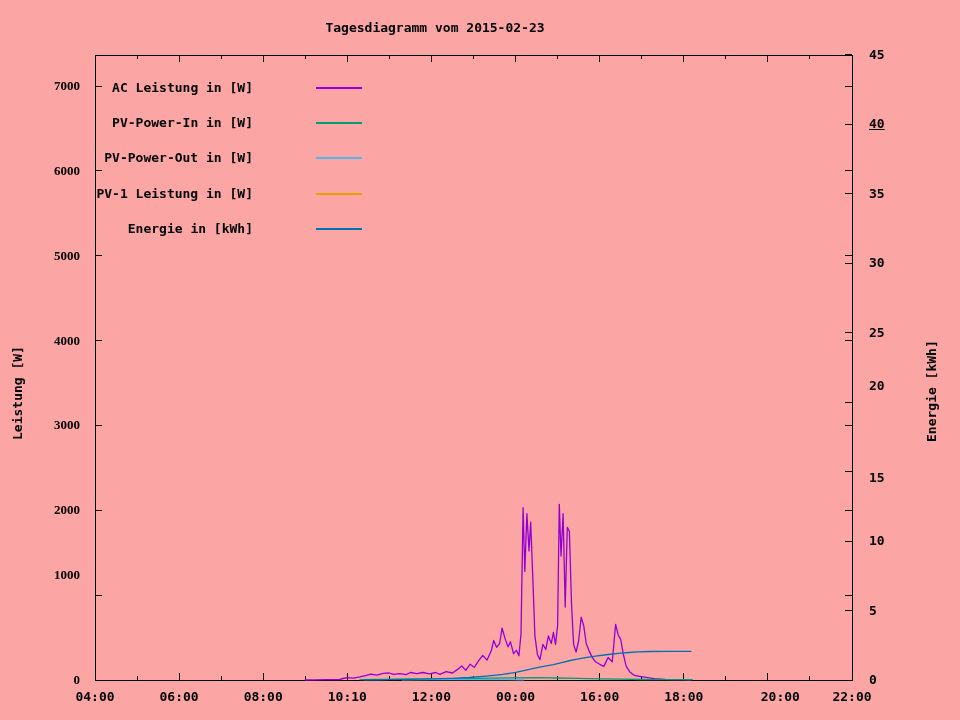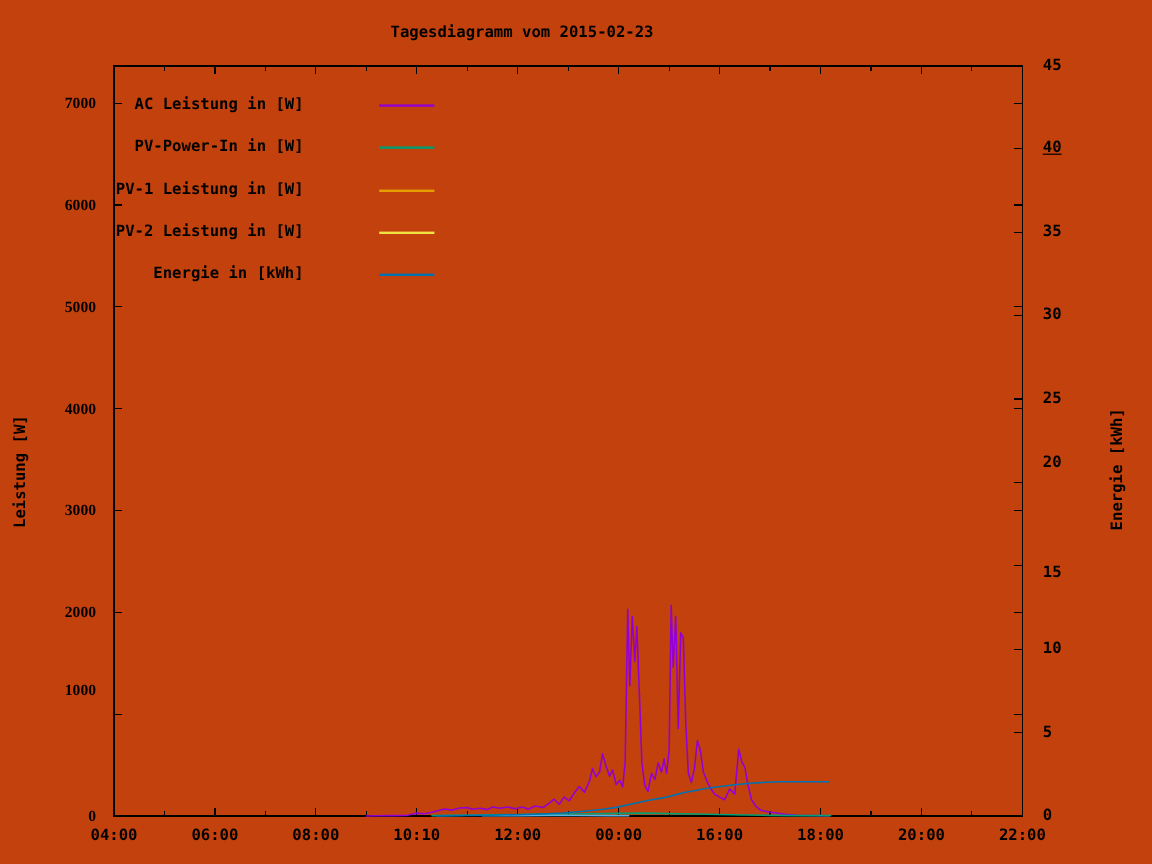--- a/index.html
+++ b/index.html
@@ -1,17 +1,17 @@
 <!DOCTYPE html>
 <html><head>
 <meta charset="utf-8">
 <style>
   html,body{margin:0;padding:0;background:#fff;}
   .screen{
-    position:relative;width:960px;height:720px;background:#c2410c;overflow:hidden;
+    position:relative;width:960px;height:720px;background:#fca5a5;overflow:hidden;
     font-family:"DejaVu Sans Mono","Liberation Mono",monospace;
     font-weight:bold;font-size:13px;color:#000;
   }
   .title{position:absolute;left:135px;top:20px;width:600px;text-align:center;white-space:nowrap;}
   .ylab{position:absolute;transform-origin:0 0;transform:rotate(-90deg);white-space:nowrap;}
   .ylab-left{left:10px;top:440px;}
   .ylab-right{left:924px;top:442px;}
   svg.plot{position:absolute;left:0;top:0;}
   .xt{position:absolute;width:64px;margin-left:-32px;text-align:center;top:689px;white-space:nowrap;}
   .y1t{position:absolute;left:10px;width:70px;text-align:right;margin-top:-8px;white-space:nowrap;font-family:Liberation Serif, serif;}
@@ -101,21 +101,21 @@
     </svg>
   <div id="tick-labels">
       <div class="xt" style="left: 95px;">04:00</div>
       <div class="xt" style="left: 179.111px;">06:00</div>
       <div class="xt" style="left: 263.222px;">08:00</div>
       <div class="xt" style="left: 347.333px;">10:10</div>
       <div class="xt" style="left: 431.444px;">12:00</div>
       <div class="xt" style="left: 515.556px;">00:00</div>
       <div class="xt" style="left: 599.667px;">16:00</div>
       <div class="xt" style="left: 683.778px;">18:00</div>
-      <div class="xt" style="left: 767.889px;">20:00</div>
+      <div class="xt" style="left: 767.889px; text-align: right;">20:00</div>
       <div class="xt" style="left: 852px;">22:00</div>
       <div class="y1t" style="top: 680px;">0</div>
       <div class="y1t" style="top: 575px; text-align: right;">1000</div>
       <div class="y1t" style="top: 510.286px;">2000</div>
       <div class="y1t" style="top: 425.429px;">3000</div>
       <div class="y1t" style="top: 340.571px;">4000</div>
       <div class="y1t" style="top: 255.714px;">5000</div>
       <div class="y1t" style="top: 170.857px;">6000</div>
       <div class="y1t" style="top: 86px;">7000</div>
       <div class="y2t" style="top: 680px;">0</div>
@@ -125,17 +125,17 @@
       <div class="y2t" style="top: 386px;">20</div>
       <div class="y2t" style="top: 332.5px;">25</div>
       <div class="y2t" style="top: 263px;">30</div>
       <div class="y2t" style="top: 193.5px;">35</div>
       <div class="y2t" style="top: 124px; text-decoration: underline;">40</div>
       <div class="y2t" style="top: 54.5px;">45</div>
     </div>
   <div class="legend" id="legend">
       <div class="lrow" style="top: 0px;"><span class="llabel">AC Leistung in [W]</span><span class="lline" style="background: rgb(148, 0, 211);"></span></div>
       <div class="lrow" style="top: 0.2px;"><span class="llabel">PV-Power-In in [W]</span><span class="lline" style="background: rgb(0, 158, 115);"></span></div>
+      <div class="lrow" style="top: 0.4px;"><span class="llabel">PV-Power-Out in [W]</span><span class="lline" style="background: rgb(86, 180, 233);"></span></div>
       <div class="lrow" style="top: 0.6px;"><span class="llabel">PV-1 Leistung in [W]</span><span class="lline" style="background: rgb(230, 159, 0);"></span></div>
-      <div class="lrow" style="top: 0.8px;"><span class="llabel">PV-2 Leistung in [W]</span><span class="lline" style="background: rgb(240, 228, 66);"></span></div>
       <div class="lrow" style="top: 1px;"><span class="llabel">Energie in [kWh]</span><span class="lline" style="background: rgb(0, 114, 178);"></span></div>
     </div>
 </div>
 
 </body></html>

